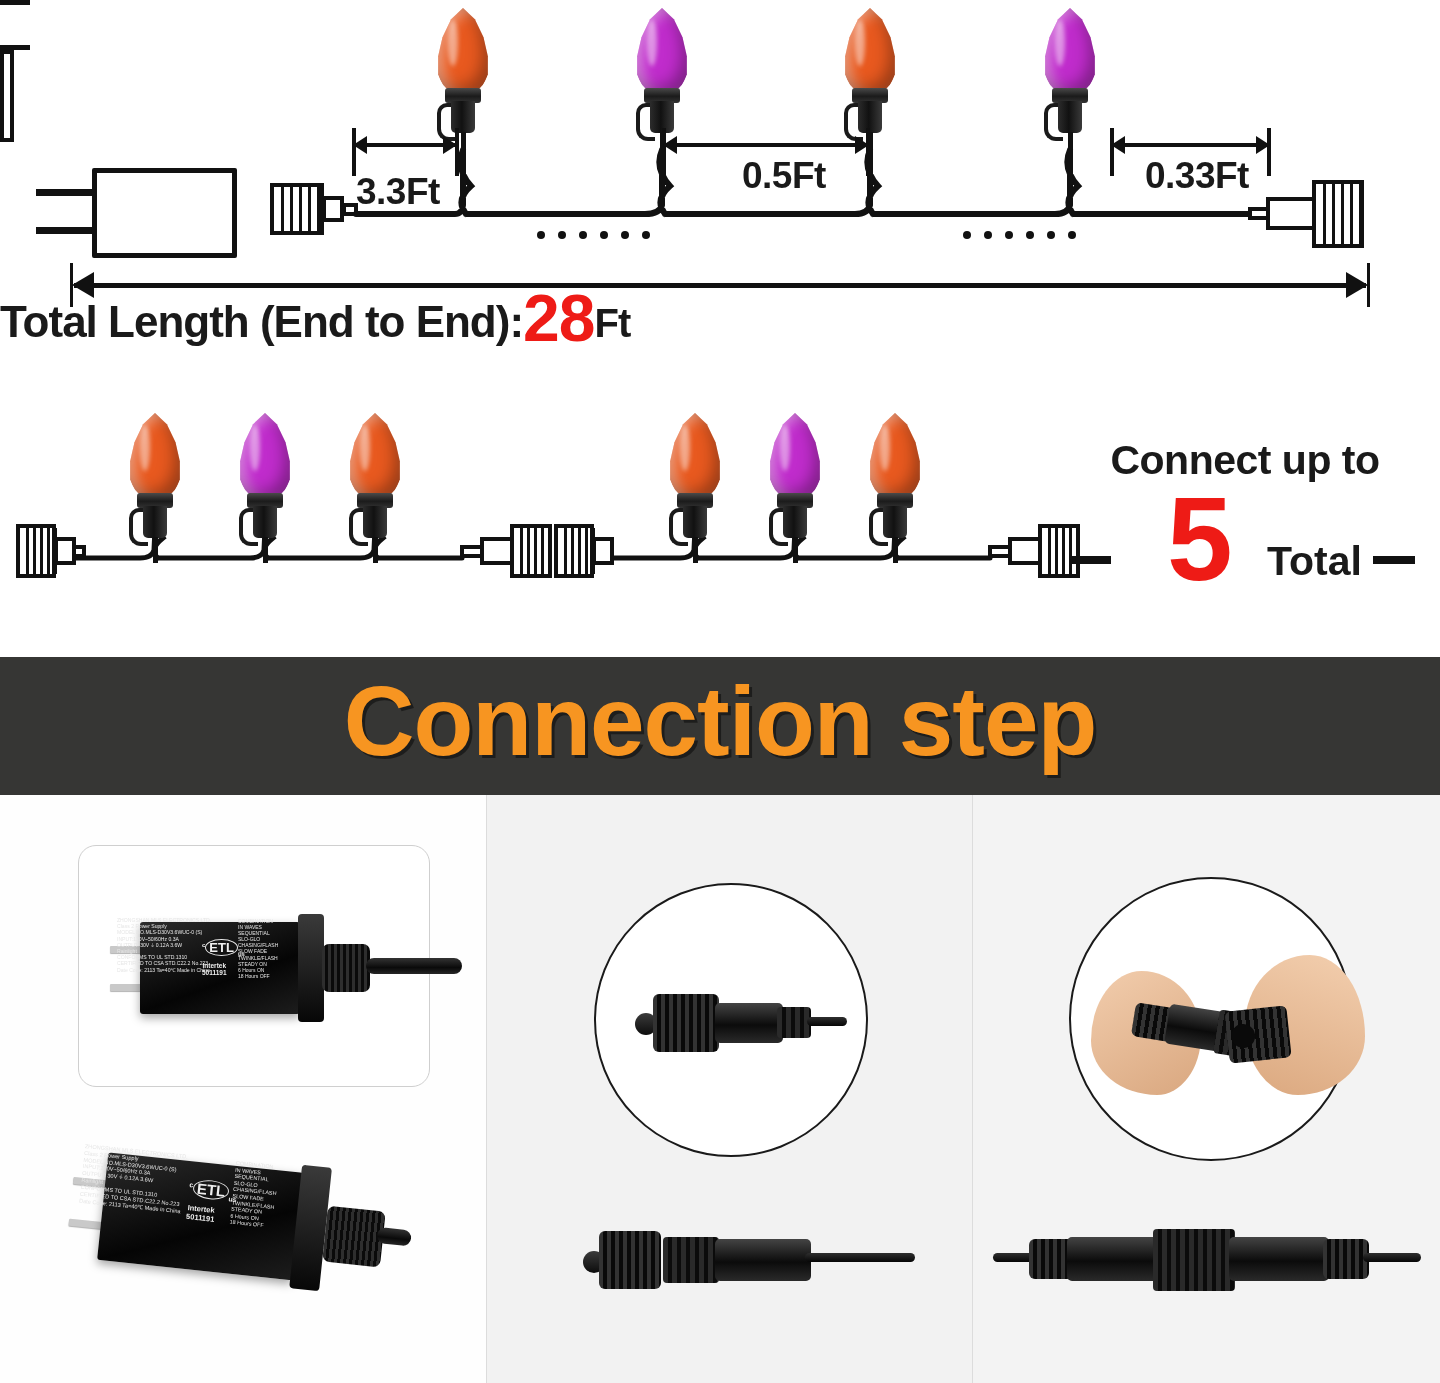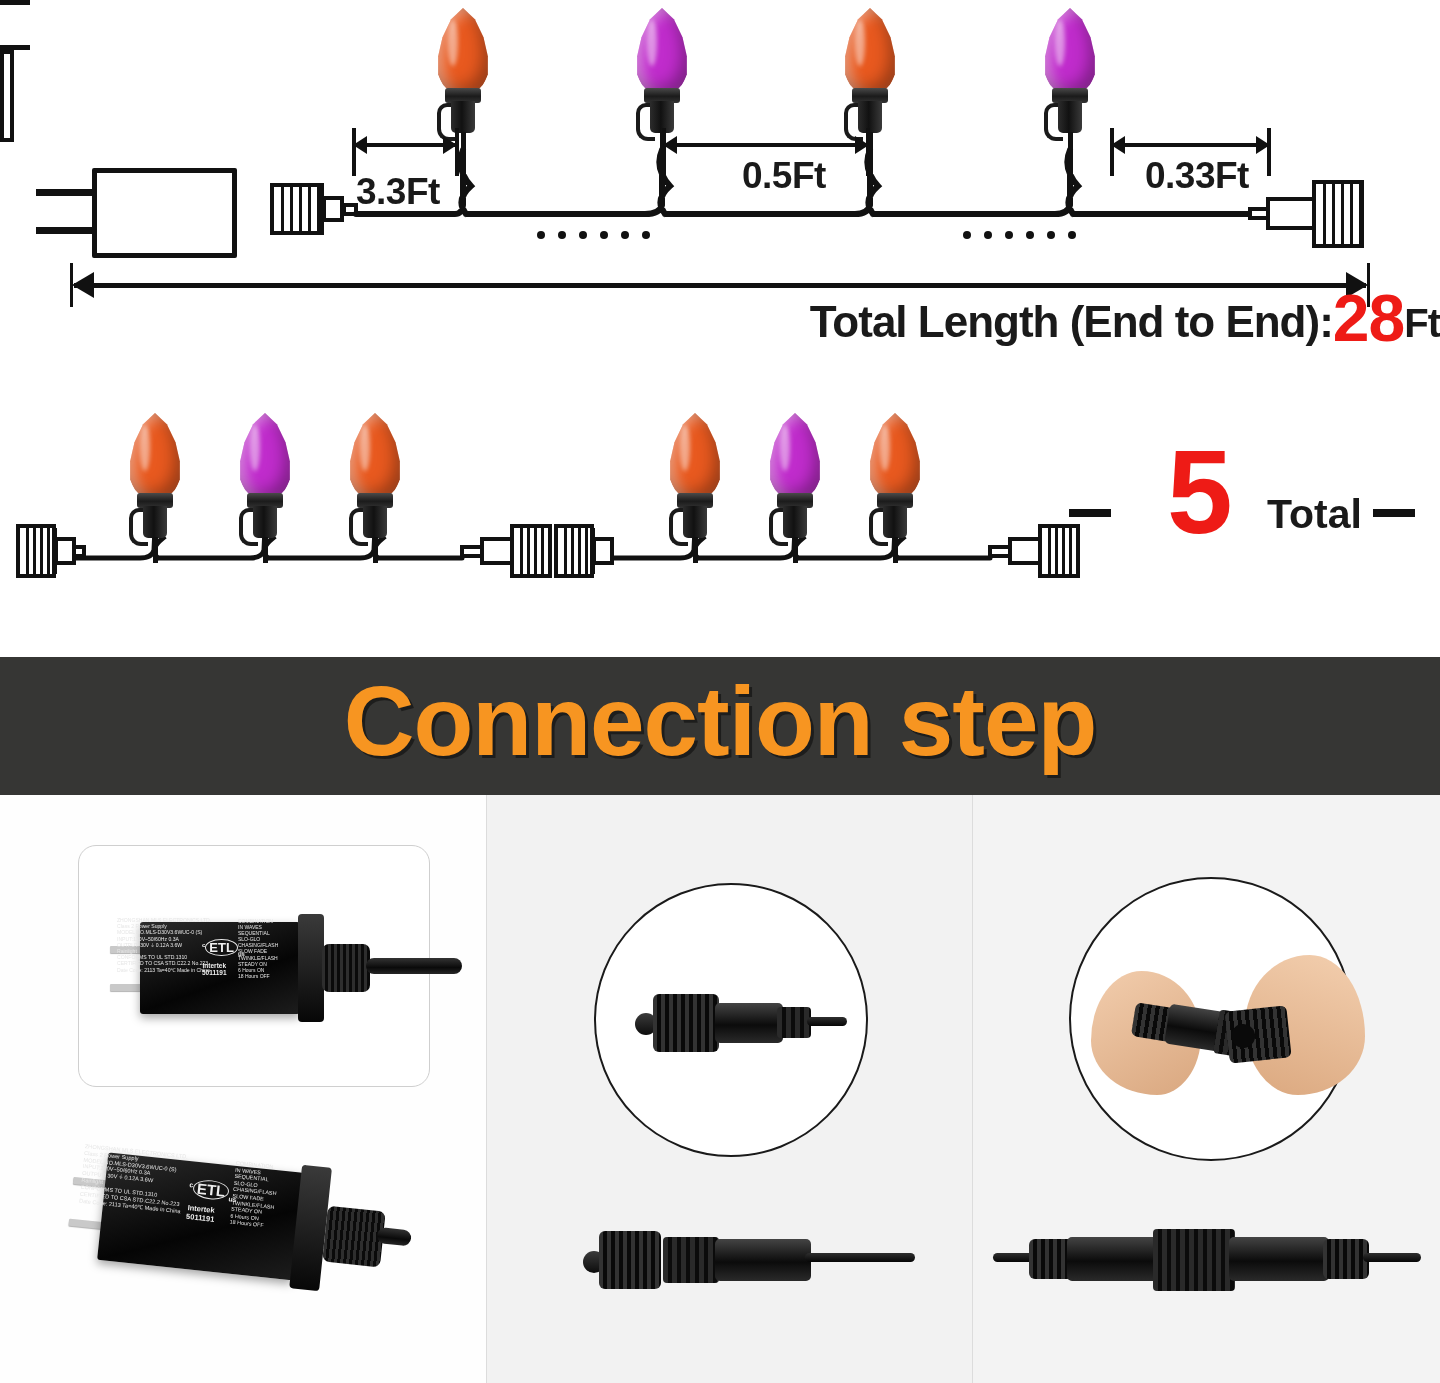--- a/index.html
+++ b/index.html
@@ -46,21 +46,21 @@
   .dim::after{right:-1px;border-left:14px solid #111;}
   .tick{position:absolute;width:4px;background:#111;}
   .dim-label{position:absolute;font-weight:bold;font-size:37px;letter-spacing:-.5px;color:#1a1a1a;white-space:nowrap;}
 
   .total-line{position:absolute;height:5px;background:#111;}
   .total-line::before,.total-line::after{content:"";position:absolute;top:-11px;width:0;height:0;
      border-top:13px solid transparent;border-bottom:13px solid transparent;}
   .total-line::before{left:-2px;border-right:22px solid #111;}
   .total-line::after{right:-2px;border-left:22px solid #111;}
 
-  .total-text{position:absolute;left:0;top:297px;width:1440px;text-align:right;
+  .total-text{position:absolute;left:0;top:297px;width:1440px;text-align:left;
      font-size:44px;font-weight:bold;letter-spacing:-1px;white-space:nowrap;}
   .total-text .big{color:#ee1b16;font-size:66px;font-weight:bold;line-height:0;vertical-align:-4px;}
   .total-text .ft{font-size:40px;}
 
   .dots{position:absolute;display:flex;gap:13px;}
   .dots i{display:block;width:8px;height:8px;border-radius:50%;background:#111;}
 
   
   .connect-box{position:absolute;left:1055px;top:437px;width:380px;text-align:center;}
   .connect-top{font-size:41px;font-weight:bold;letter-spacing:-.5px;color:#1a1a1a;}
@@ -334,20 +334,21 @@
     <div class="collar" style="left:1038px;top:524px;width:42px;height:54px;">
       <span class="rib" style="left:6px;"></span>
         <span class="rib" style="left:13px;"></span>
       <span class="rib" style="left:20px;"></span>
         <span class="rib" style="left:27px;"></span>
       <span class="rib" style="left:34px;"></span>
     </div>
   </div>
 
   <div class="connect-box">
+    <div class="connect-top">Connect up to</div>
     <div class="connect-row">
       <div class="dash" style="left:14px;"></div>
       <div class="connect-num">5</div>
       <div class="connect-sets">Total</div>
       <div class="dash" style="left:318px;"></div>
     </div>
   </div>
 </div>
 
 <div class="banner">

